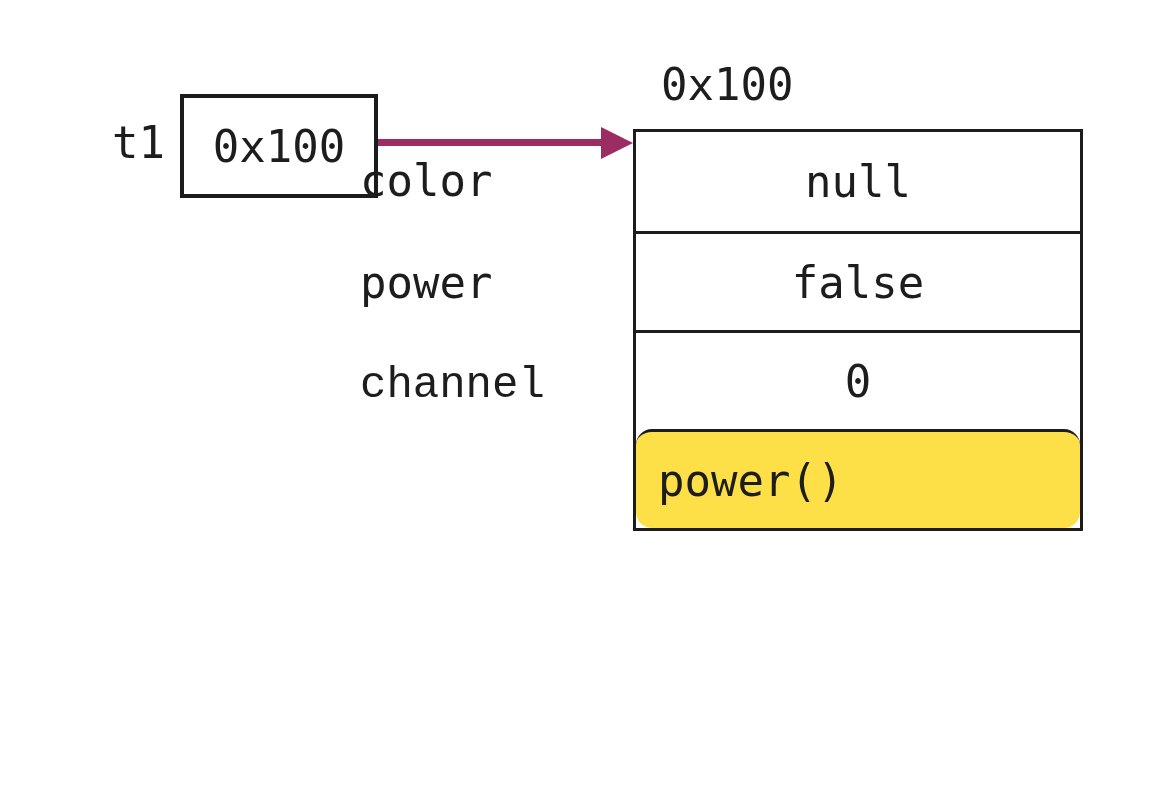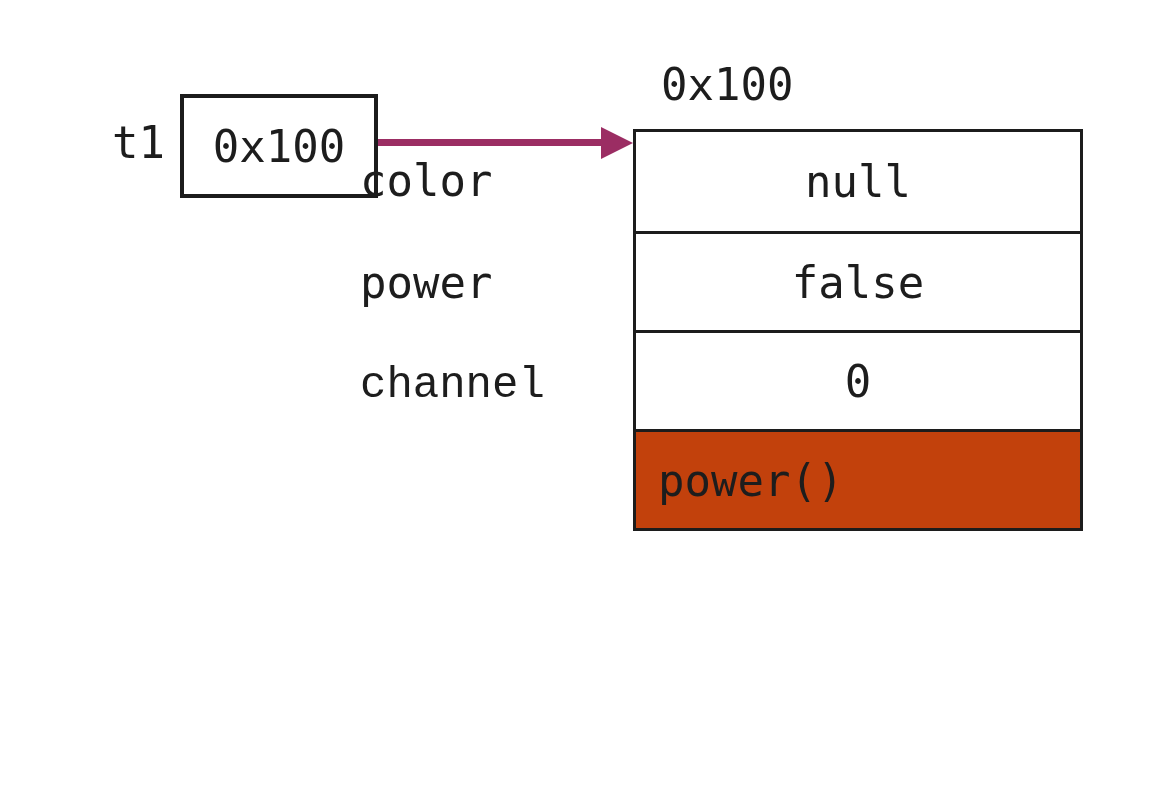--- a/index.html
+++ b/index.html
@@ -96,23 +96,24 @@
     height: 99px;
     box-sizing: border-box;
     display: flex;
     align-items: center;
     justify-content: center;
     border-top: 3px solid #1c1c1c;
     background: #ffffff;
   }
   .obj-row:first-child { border-top: none; }
   .obj-row.method {
-    background: #c2410c;
+    background: #fde047;
     justify-content: flex-start;
     padding-left: 22px;
+    border-radius: 16px;
   }
 </style>
 </head>
 <body>
 
 <div class="canvas">
 
   <div class="var-name">t1</div>
 
   <div class="var-box">

